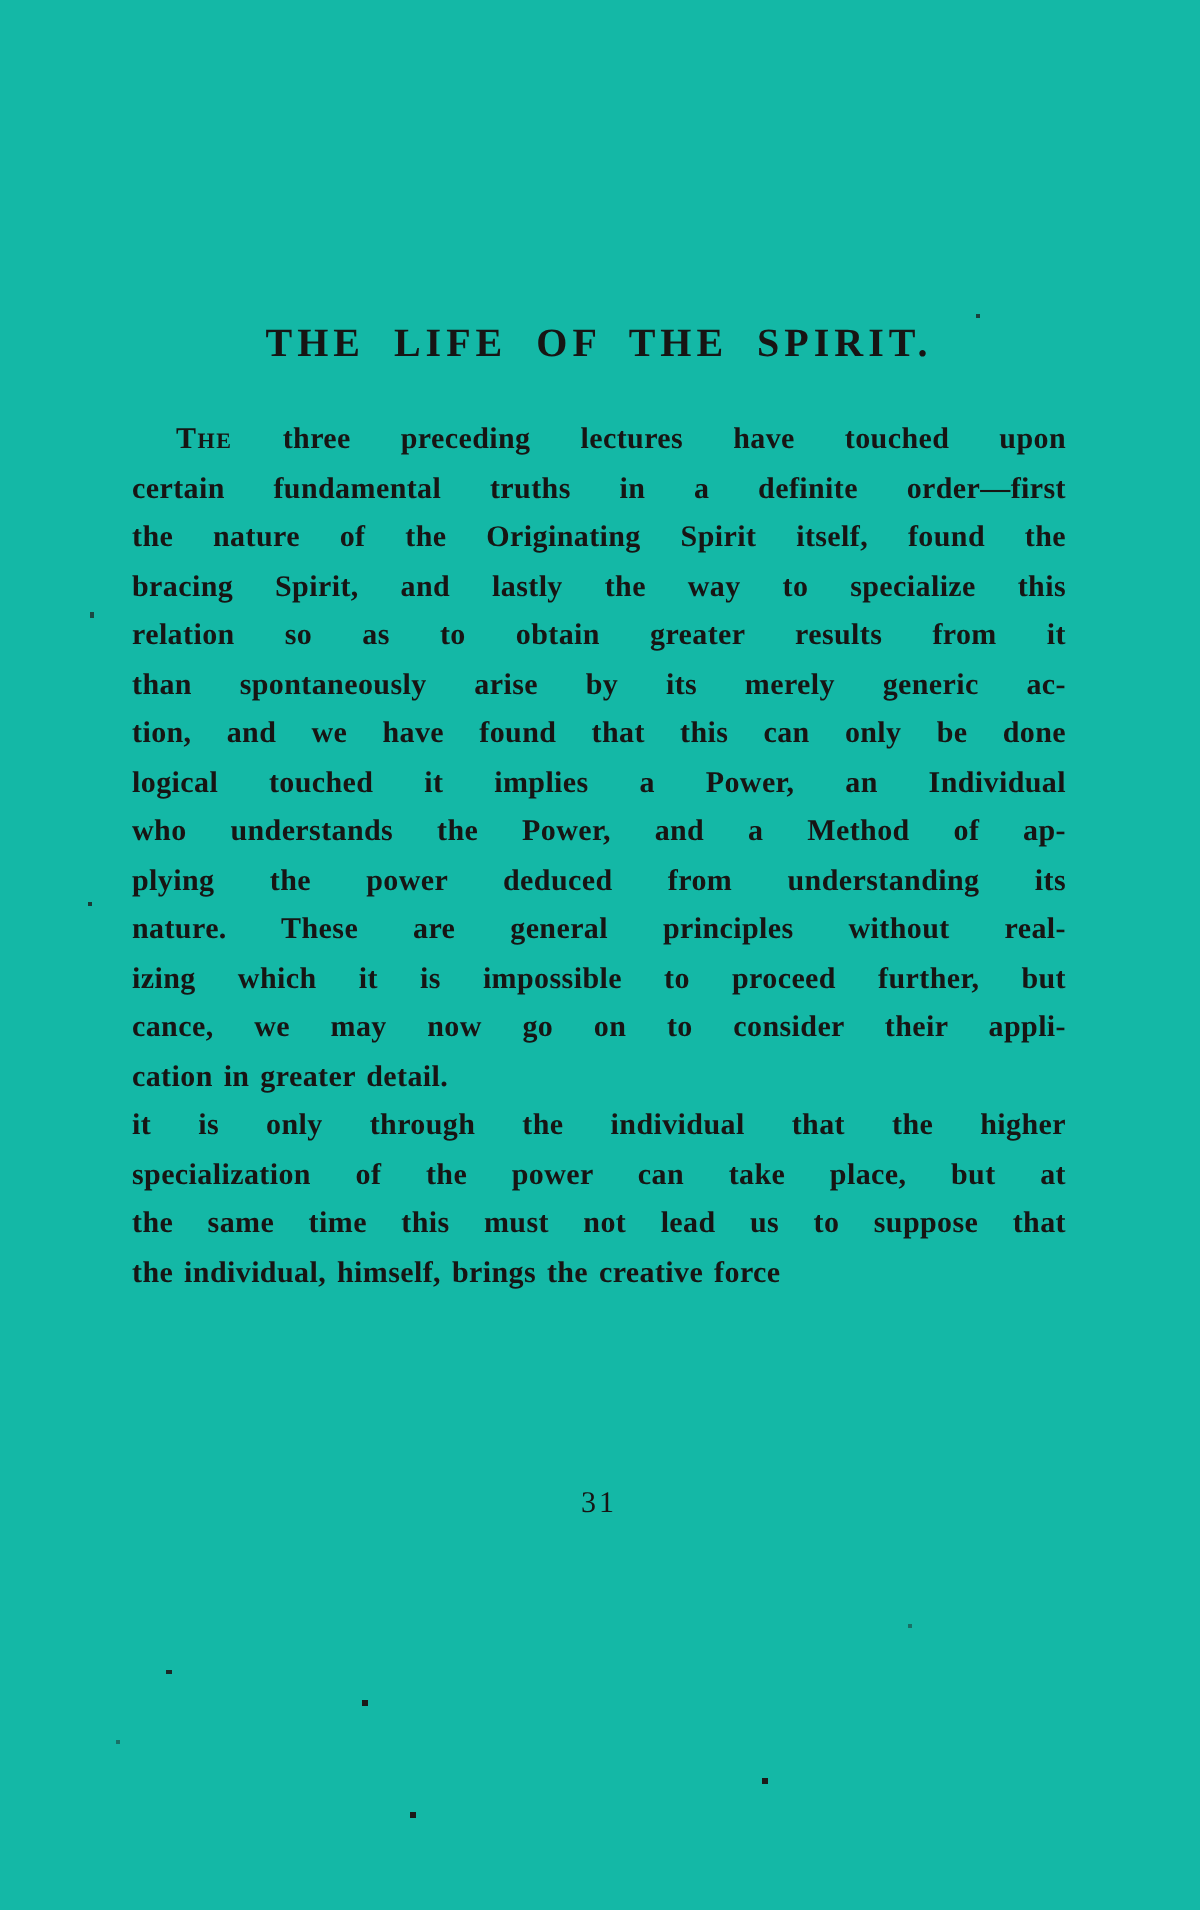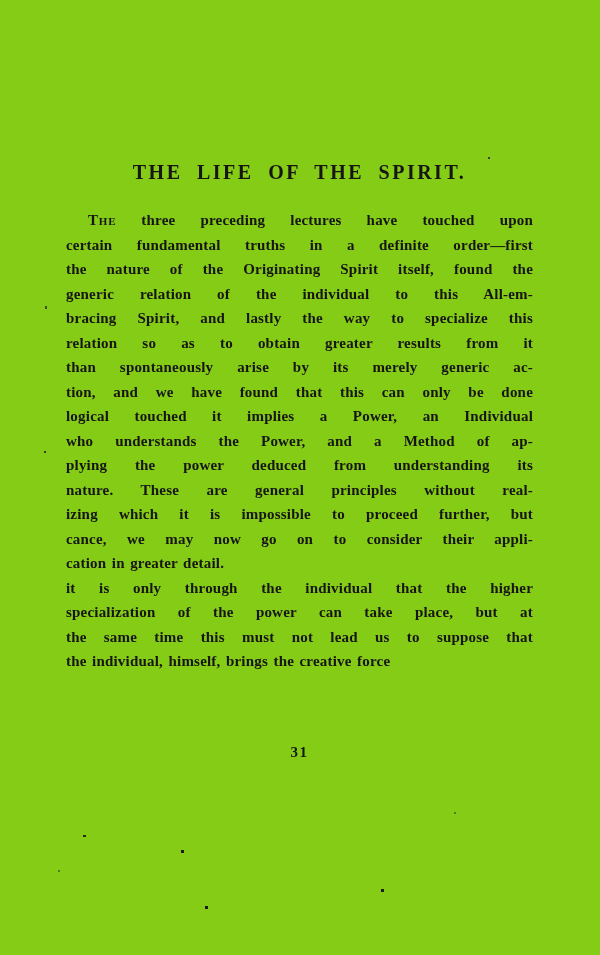--- a/index.html
+++ b/index.html
@@ -1,20 +1,20 @@
 <!DOCTYPE html>
 <html><head>
 <meta charset="utf-8">
 <style>
   html, body { margin: 0; padding: 0; background: #ffffff; }
   .page {
     position: relative;
     width: 600px;
     height: 955px;
-    background: #84cc16;
+    background: #14b8a6;
     font-family: "Liberation Serif", "DejaVu Serif", serif;
     color: #171514;
     overflow: hidden;
   }
   .text-col {
     position: absolute;
     left: 66px;
     top: 161px;
     width: 467px;
   }
@@ -40,37 +40,36 @@
   .line.indent { text-indent: 22px; }
   .line.last { text-align-last: left; }
   .lead { font-variant: small-caps; letter-spacing: 0.8px; }
   .page-num {
     position: absolute;
     left: 66px;
     top: 744px;
     width: 467px;
     text-align: center;
     font-size: 15px;
-    font-weight: 700;
+    font-weight: 400;
     letter-spacing: 1.5px;
   }
   .speck { position: absolute; background: #1c1a19; }
 </style>
 </head>
 <body>
 
 <div class="page">
 
   <div class="text-col">
     <h1 class="title">THE LIFE OF THE SPIRIT.</h1>
 
     <div class="line indent"><span class="lead">The</span><span> three preceding lectures have touched upon</span></div>
     <div class="line">certain fundamental truths in a definite order—first</div>
     <div class="line">the nature of the Originating Spirit itself, found the</div>
-    <div class="line">generic relation of the individual to this All-em-</div>
     <div class="line">bracing Spirit, and lastly the way to specialize this</div>
     <div class="line">relation so as to obtain greater results from it</div>
     <div class="line">than spontaneously arise by its merely generic ac-</div>
     <div class="line">tion, and we have found that this can only be done</div>
     <div class="line">logical touched it implies a Power, an Individual</div>
     <div class="line">who understands the Power, and a Method of ap-</div>
     <div class="line">plying the power deduced from understanding its</div>
     <div class="line">nature.  These are general principles without real-</div>
     <div class="line">izing which it is impossible to proceed further, but</div>
     <div class="line">cance, we may now go on to consider their appli-</div>

